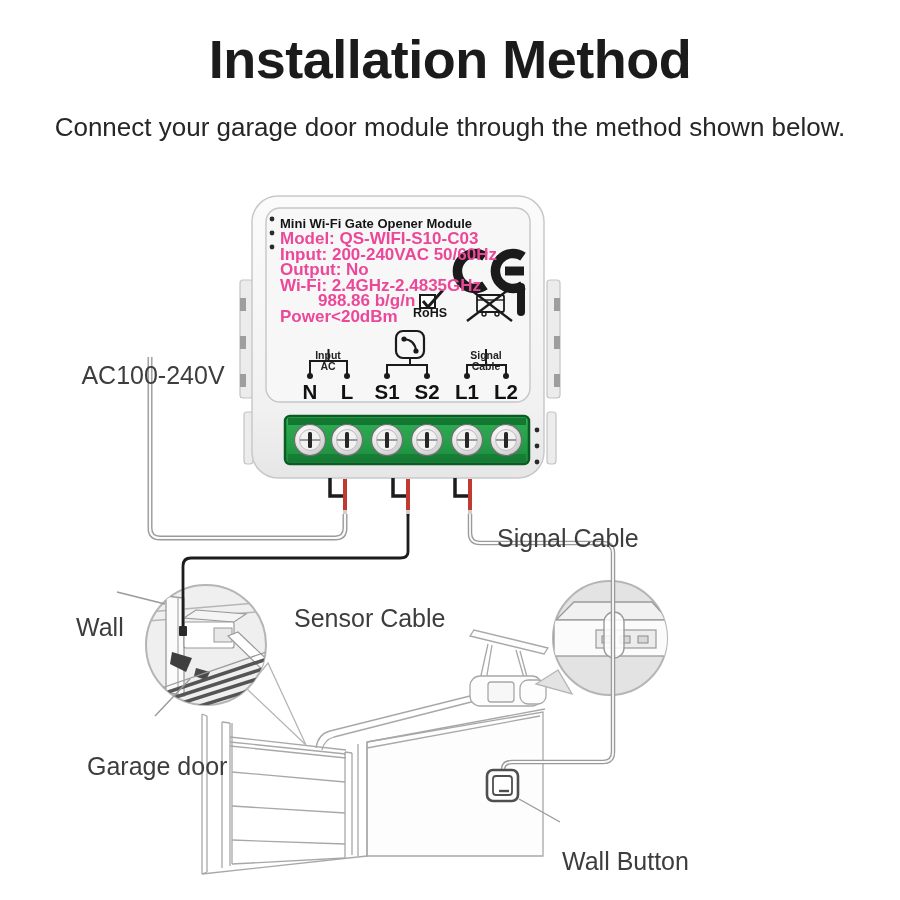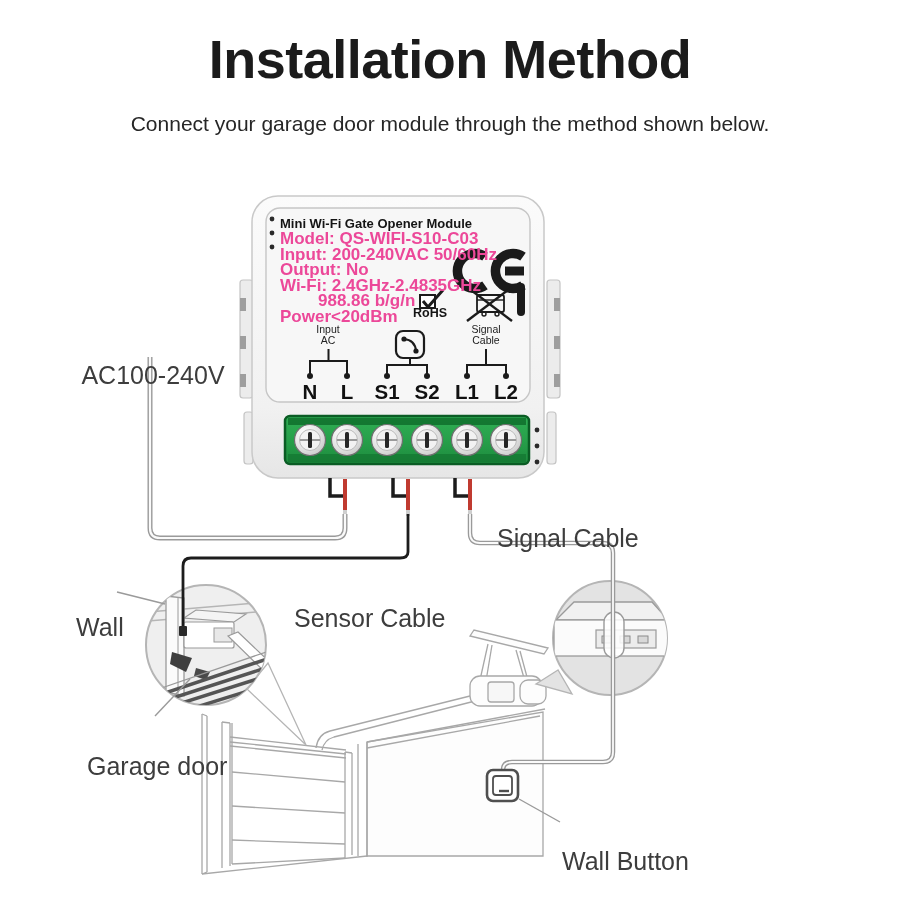--- a/index.html
+++ b/index.html
@@ -1,29 +1,29 @@
 <!DOCTYPE html>
 <html><head>
 <meta charset="utf-8">
 <style>
   html,body{margin:0;padding:0;background:#fff;}
   #page{position:relative;width:900px;height:888px;background:#ffffff;overflow:hidden;
         font-family:"Liberation Sans","DejaVu Sans",sans-serif;color:#1b1b1b;}
   .abs{position:absolute;}
   #title{left:0;top:28px;width:900px;text-align:center;font-size:54px;font-weight:700;
          letter-spacing:-0.5px;color:#1b1b1b;}
-  #subtitle{left:0;top:112px;width:900px;text-align:center;font-size:21px;font-weight:400;color:#262626;}
+  #subtitle{left:0;top:112px;width:900px;text-align:center;font-size:26px;font-weight:400;color:#262626;}
   svg{position:absolute;left:0;top:0;}
   
   .mod-name{left:280px;top:216px;font-size:13px;font-weight:700;color:#141414;white-space:nowrap;}
   .mod-specs{left:280px;top:231px;font-size:17px;font-weight:700;color:#ec4899;line-height:15.6px;white-space:nowrap;}
   .mod-specs .indent{padding-left:38px;}
   .rohs{left:413px;top:306px;font-size:12.5px;font-weight:700;color:#141414;}
-  .tgroup{font-size:10.5px;font-weight:400;color:#222;line-height:10.5px;text-align:center;
-          transform:translateX(-50%);white-space:nowrap;}
+  .tgroup{font-size:10.5px;font-weight:700;color:#222;line-height:10.5px;text-align:center;
+          transform:translateX(-50%);white-space:nowrap;margin-top:26px;}
   .term{font-size:20.5px;font-weight:700;color:#111;transform:translateX(-50%);white-space:nowrap;}
   
   .lbl{font-size:25px;color:#3d3d3d;white-space:nowrap;margin-top:36px;}
   .lbl-center{transform:translateX(-50%);}
 </style>
 </head>
 <body>
 
 <div id="page">
 

